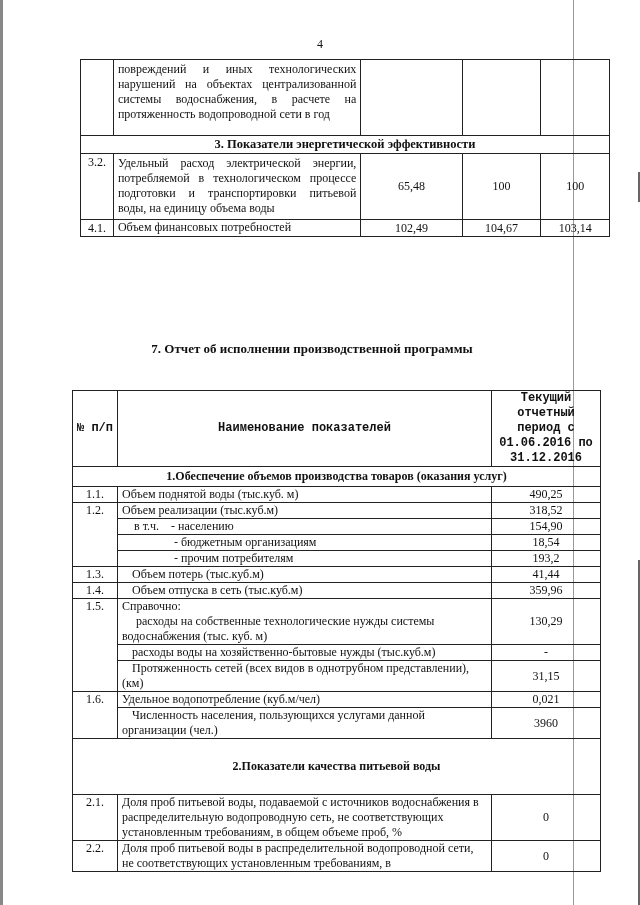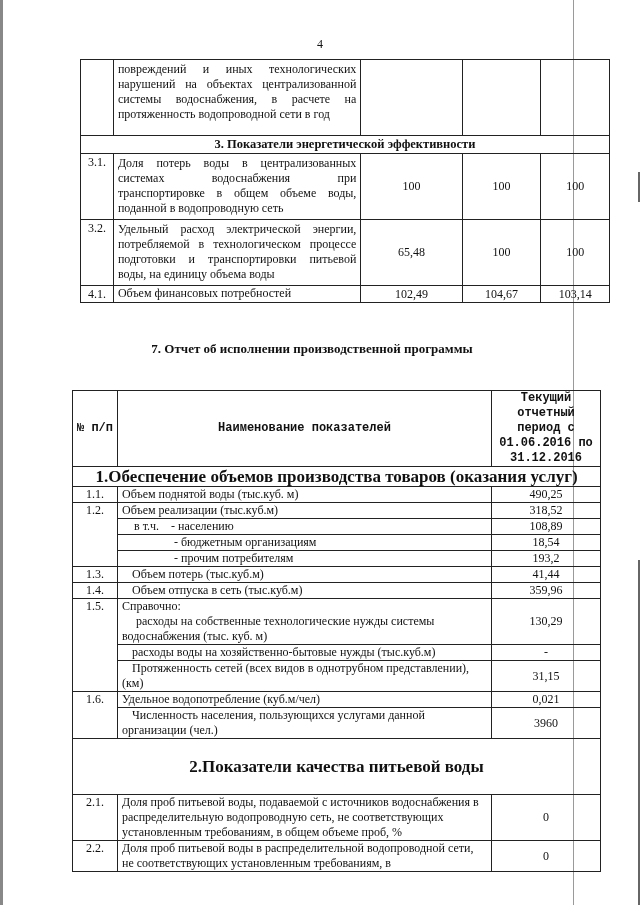--- a/index.html
+++ b/index.html
@@ -18,21 +18,21 @@
   .t1 td.num { text-align: center; width: 24px; vertical-align: top; padding-top: 1px; }
   .t1 td.desc { text-align: justify; width: 240px; vertical-align: top; padding-top: 2px; padding-bottom: 2px; }
   .t1 td.val { text-align: center; }
   .t1 td.section { text-align: center; font-weight: bold; font-size: 12.5px; padding: 1px 0; }
   .title { position: absolute; top: 339px; left: 0; width: 624px; text-align: center; font-weight: bold; font-size: 13px; line-height: 19px; }
   .t2 { left: 72px; top: 390px; width: 529px; }
   .t2 th { font-weight: bold; text-align: center; font-family: Liberation Mono, monospace; }
   .t2 td.num { text-align: center; width: 36px; vertical-align: top; }
   .t2 td.desc { text-align: left; }
   .t2 td.val { text-align: center; width: 62px; }
-  .t2 td.section { text-align: center; font-weight: bold; font-size: 17px; padding: 2px 0; margin-top: 12px; }
+  .t2 td.section { text-align: center; font-weight: bold; font-size: 12px; padding: 2px 0; margin-top: 12px; }
   .ind1 { padding-left: 14px !important; }
   .ind2 { padding-left: 56px !important; }
   .ind3 { padding-left: 16px !important; }
 </style>
 </head>
 <body>
 
 <div class="left-edge"></div>
 <div class="scan-line"></div>
 <div class="right-mark" style="top:172px;height:30px;"></div>
@@ -44,27 +44,20 @@
   <tbody>
       <tr style="height:76px;">
     <td class="num"></td>
     <td class="desc">повреждений и иных технологических нарушений на объектах централизованной системы водоснабжения, в расчете на протяженность водопроводной сети в год</td>
     <td class="val" style="width:93px"></td>
     <td class="val" style="width:70px"></td>
     <td class="val" style="width:60px"></td>
   </tr>
   <tr>
     <td colspan="5" class="section">3. Показатели энергетической эффективности</td>
-  </tr>
-  <tr style="height:66px;">
-    <td class="num">3.1.</td>
-    <td class="desc">Доля потерь воды в централизованных системах водоснабжения при транспортировке в общем объеме воды, поданной в водопроводную сеть</td>
-    <td class="val">100</td>
-    <td class="val">100</td>
-    <td class="val">100</td>
   </tr>
   <tr style="height:66px;">
     <td class="num">3.2.</td>
     <td class="desc">Удельный расход электрической энергии, потребляемой в технологическом процессе подготовки и транспортировки питьевой воды, на единицу объема воды</td>
     <td class="val">65,48</td>
     <td class="val">100</td>
     <td class="val">100</td>
   </tr>
   <tr>
     <td class="num">4.1.</td>
@@ -95,21 +88,21 @@
     <td class="desc">Объем поднятой воды (тыс.куб. м)</td>
     <td class="val">490,25</td>
   </tr>
   <tr>
     <td class="num" rowspan="4">1.2.</td>
     <td class="desc">Объем реализации (тыс.куб.м)</td>
     <td class="val">318,52</td>
   </tr>
   <tr>
     <td class="desc ind3" style="white-space:pre">в т.ч.    - населению</td>
-    <td class="val">108,89</td>
+    <td class="val">154,90</td>
   </tr>
   <tr>
     <td class="desc ind2">- бюджетным организациям</td>
     <td class="val">18,54</td>
   </tr>
   <tr>
     <td class="desc ind2">- прочим потребителям</td>
     <td class="val">193,2</td>
   </tr>
   <tr>

